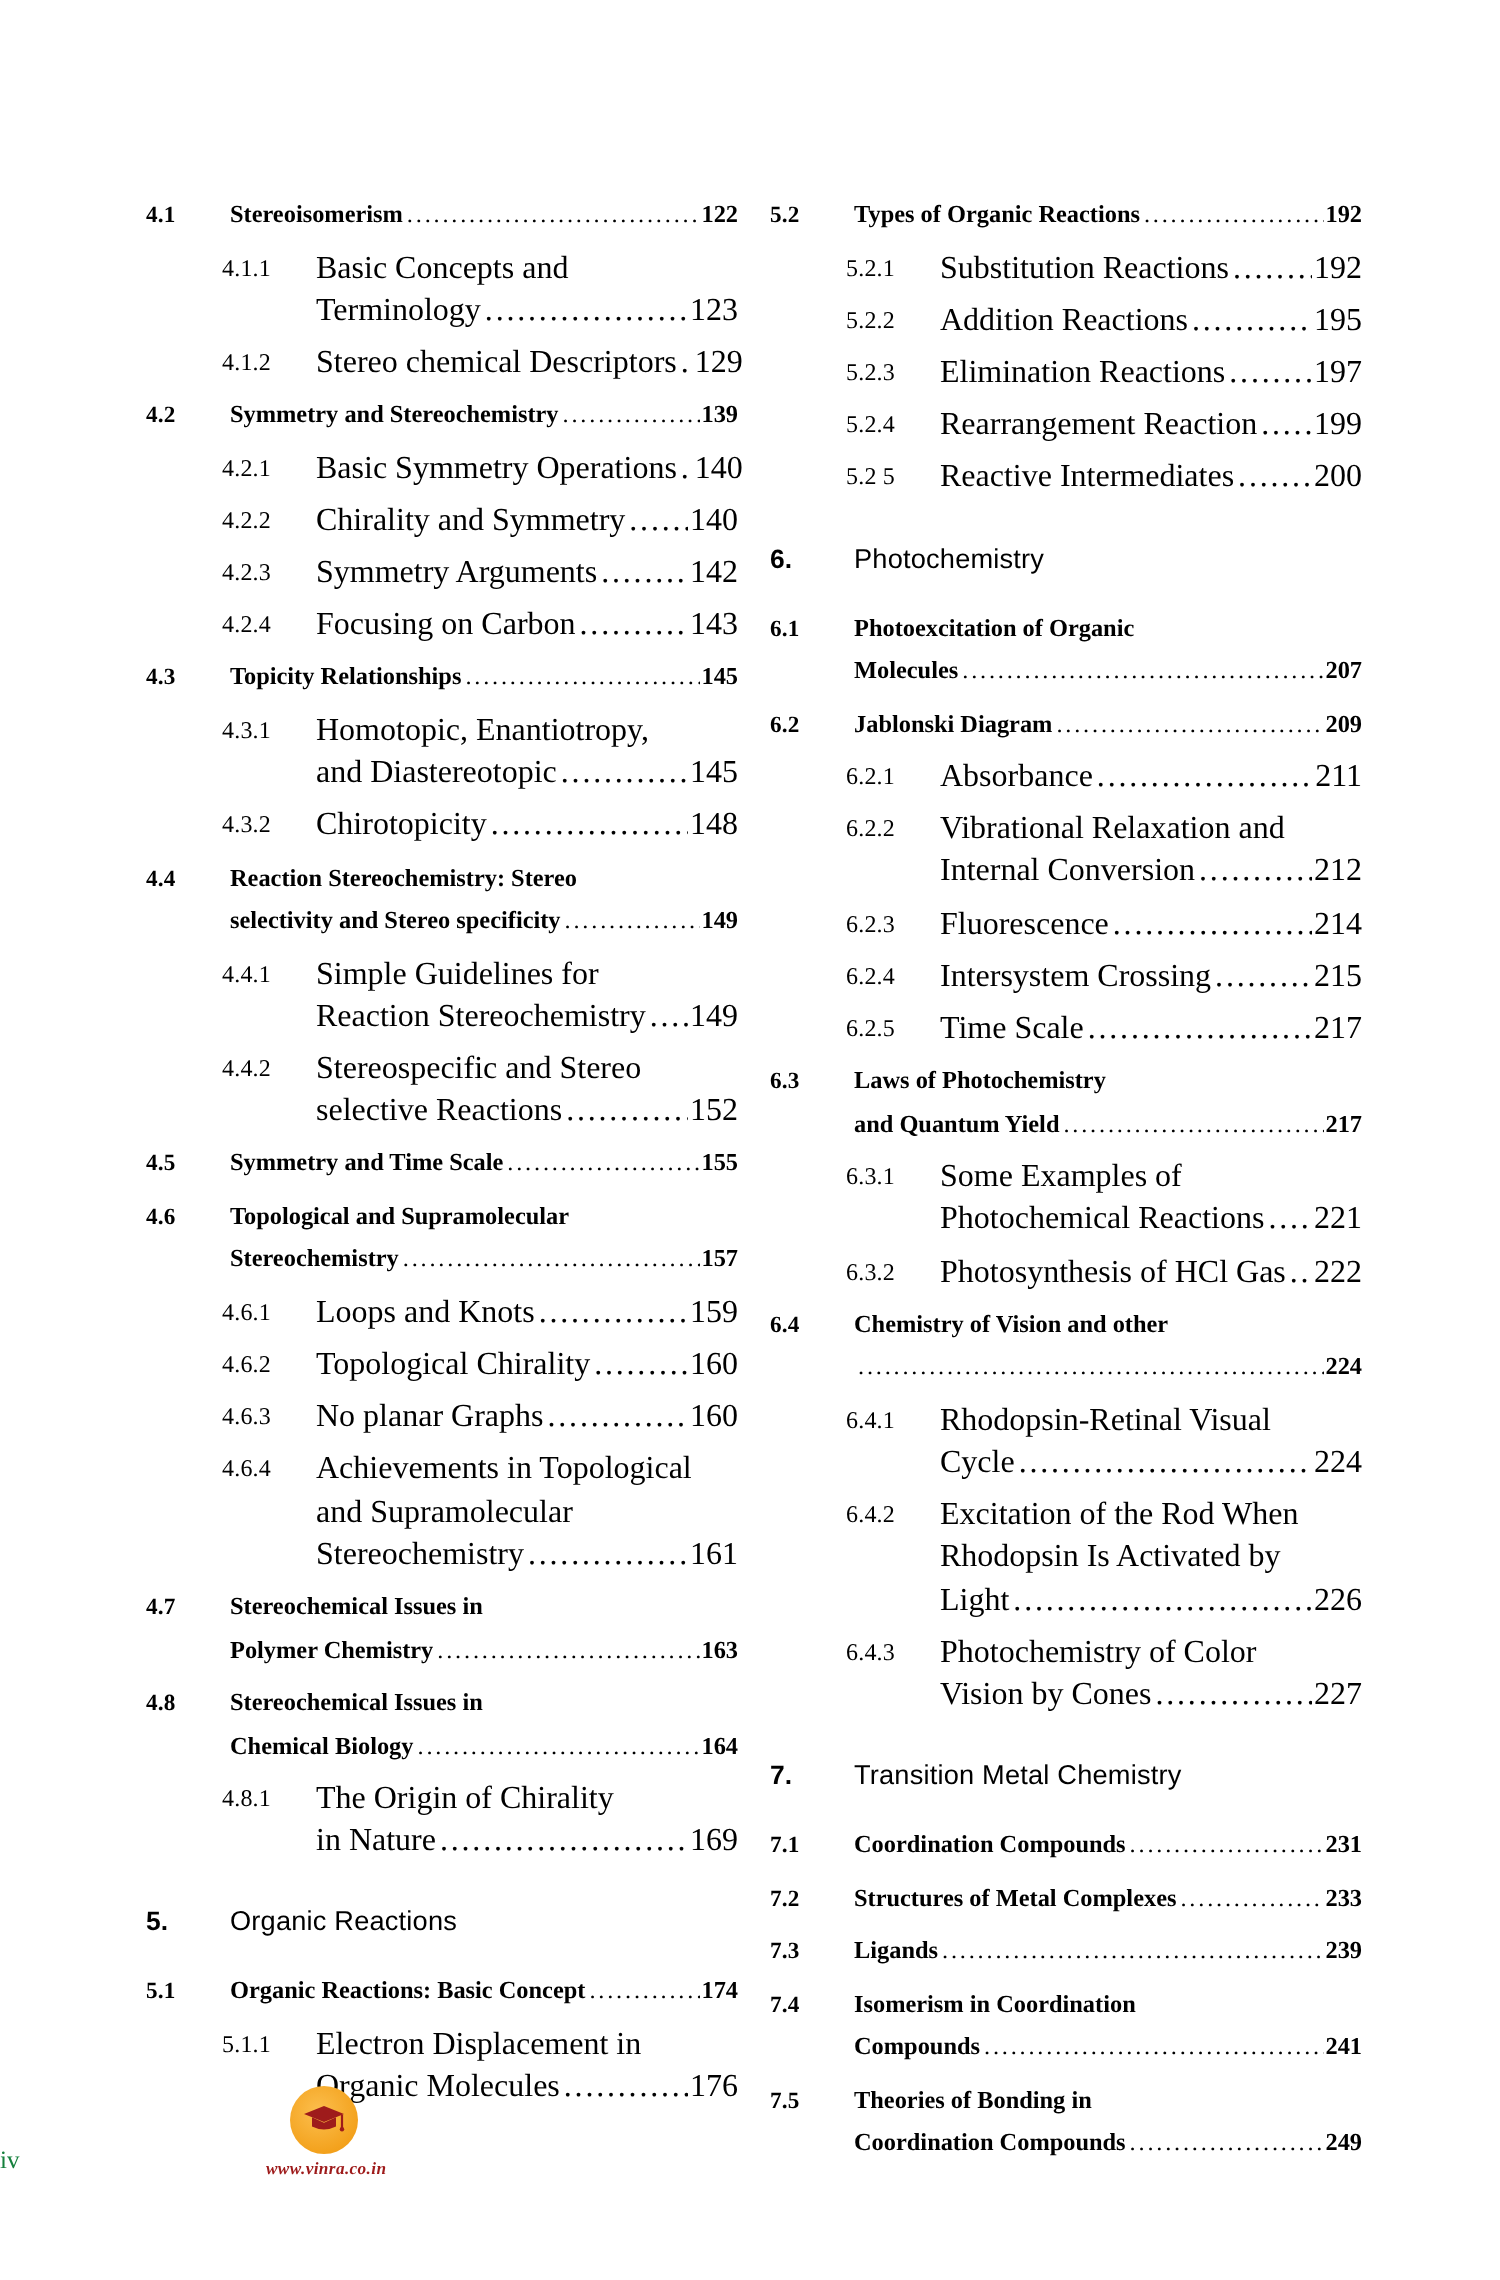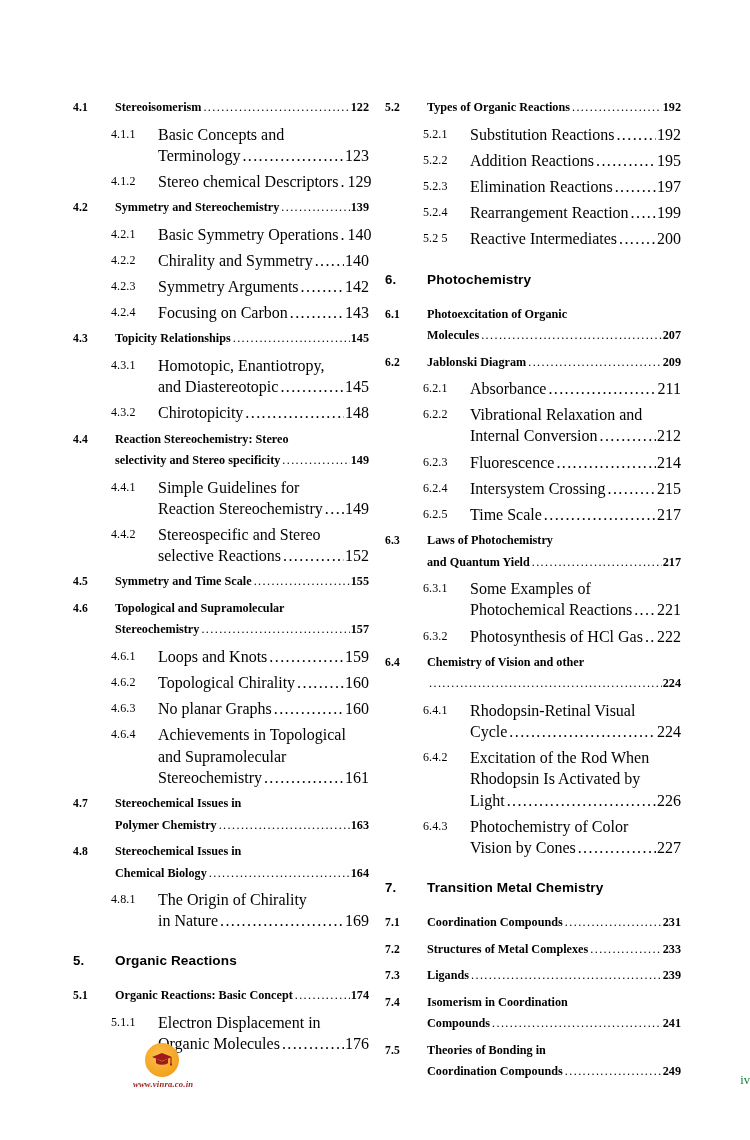--- a/index.html
+++ b/index.html
@@ -94,21 +94,21 @@
   }
   .chapter .num {
     font-family: "Liberation Sans", "DejaVu Sans", sans-serif;
     font-size: 13.2px;
     font-weight: bold;
     line-height: 22px;
   }
   .chapter .body {
     font-family: "Liberation Sans", "DejaVu Sans", sans-serif;
     font-size: 13.6px;
-    font-weight: bold;
+    font-weight: normal;
     line-height: 22px;
     letter-spacing: 0.1px;
   }
 
   
   #footer {
     position: absolute;
     left: 0;
     top: 1035px;
     width: 750px;
@@ -145,21 +145,21 @@
     font-style: italic;
     color: #9e1b1b;
     letter-spacing: 0.2px;
     white-space: nowrap;
   }
   #page-folio {
     position: absolute;
     left: 0;
     top: 38px;
     width: 750px;
-    text-align: right;
+    text-align: left;
     font-family: "Liberation Serif", "DejaVu Serif", serif;
     font-size: 12.5px;
     color: #15803d;
   }
 </style>
 </head>
 <body>
 
 <div id="page">
 

